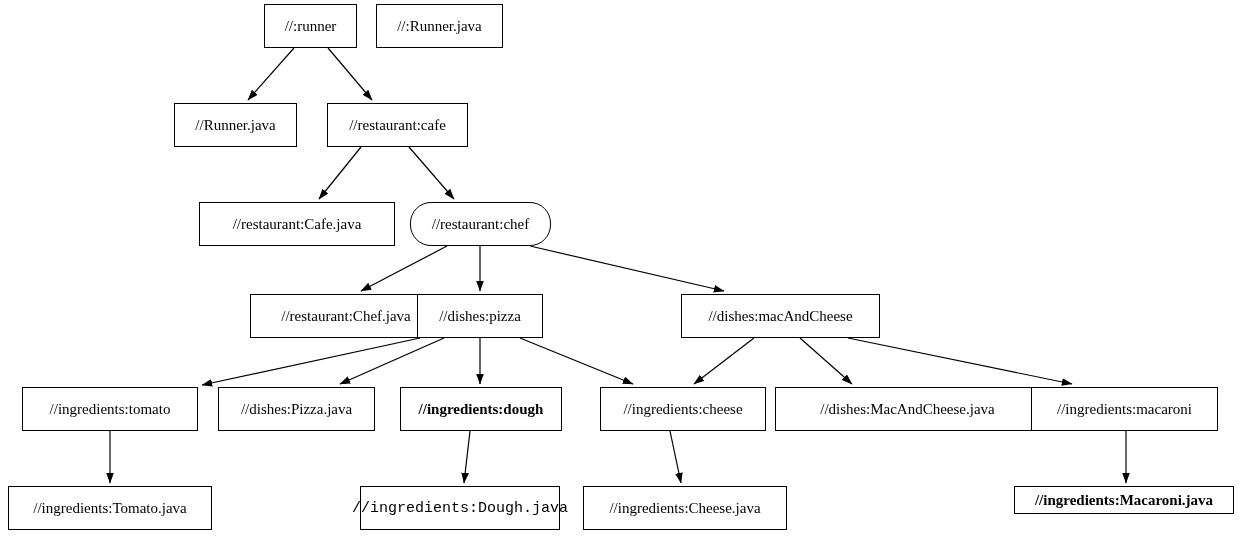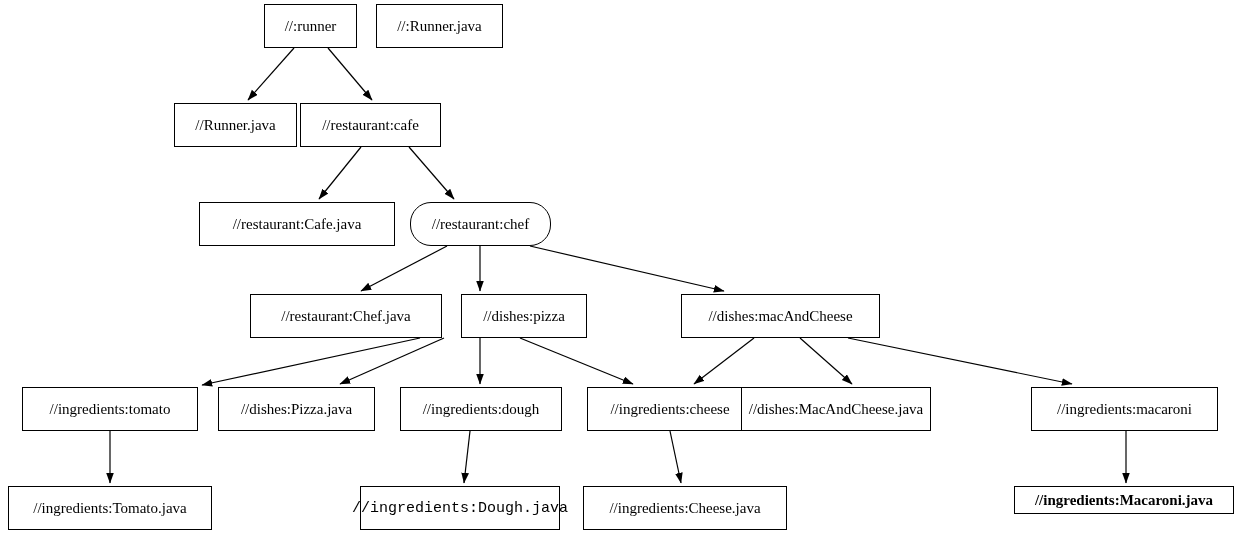--- a/index.html
+++ b/index.html
@@ -65,30 +65,30 @@
         <line x1="110" y1="431" x2="110" y2="483" stroke="#000000" stroke-width="1.2" marker-end="url(#arrow)"></line>
         <line x1="470" y1="431" x2="464" y2="483" stroke="#000000" stroke-width="1.2" marker-end="url(#arrow)"></line>
         <line x1="670" y1="431" x2="681" y2="483" stroke="#000000" stroke-width="1.2" marker-end="url(#arrow)"></line>
         <line x1="1126" y1="431" x2="1126" y2="483" stroke="#000000" stroke-width="1.2" marker-end="url(#arrow)"></line>
       </g>
   </svg>
   <div id="node-layer">
       <div class="node" style="left: 264px; top: 4px; width: 93px; height: 44px; border-color: rgb(0, 0, 0); background: rgb(255, 255, 255);">//:runner</div>
       <div class="node" style="left: 376px; top: 4px; width: 127px; height: 44px; border-color: rgb(0, 0, 0); background: rgb(255, 255, 255);">//:Runner.java</div>
       <div class="node" style="left: 174px; top: 103px; width: 123px; height: 44px; border-color: rgb(0, 0, 0); background: rgb(255, 255, 255);">//Runner.java</div>
-      <div class="node" style="left: 300px; top: 103px; width: 141px; height: 44px; border-color: rgb(0, 0, 0); background: rgb(255, 255, 255);">//restaurant:cafe</div>
+      <div class="node" style="left: 327px; top: 103px; width: 141px; height: 44px; border-color: rgb(0, 0, 0); background: rgb(255, 255, 255);">//restaurant:cafe</div>
       <div class="node" style="left: 199px; top: 202px; width: 196px; height: 44px; border-color: rgb(0, 0, 0); background: rgb(255, 255, 255);">//restaurant:Cafe.java</div>
       <div class="node" style="left: 410px; top: 202px; width: 141px; height: 44px; border-color: rgb(0, 0, 0); background: rgb(255, 255, 255); border-radius: 21px;">//restaurant:chef</div>
       <div class="node" style="left: 218px; top: 294px; width: 192px; height: 44px; border-color: rgb(0, 0, 0); background: rgb(255, 255, 255); margin-left: 32px;">//restaurant:Chef.java</div>
-      <div class="node" style="left: 417px; top: 294px; width: 126px; height: 44px; border-color: rgb(0, 0, 0); background: rgb(255, 255, 255); margin-left: 44px;">//dishes:pizza</div>
+      <div class="node" style="left: 417px; top: 294px; width: 126px; height: 44px; border-color: rgb(0, 0, 0); background: rgb(255, 255, 255);">//dishes:pizza</div>
       <div class="node" style="left: 681px; top: 294px; width: 199px; height: 44px; border-color: rgb(0, 0, 0); background: rgb(255, 255, 255);">//dishes:macAndCheese</div>
       <div class="node" style="left: 22px; top: 387px; width: 176px; height: 44px; border-color: rgb(0, 0, 0); background: rgb(255, 255, 255);">//ingredients:tomato</div>
       <div class="node" style="left: 218px; top: 387px; width: 157px; height: 44px; border-color: rgb(0, 0, 0); background: rgb(255, 255, 255);">//dishes:Pizza.java</div>
-      <div class="node" style="left: 400px; top: 387px; width: 162px; height: 44px; border-color: rgb(0, 0, 0); background: rgb(255, 255, 255);">//ingredients:dough</div>
-      <div class="node" style="left: 587px; top: 387px; width: 166px; height: 44px; border-color: rgb(0, 0, 0); background: rgb(255, 255, 255);">//ingredients:cheese</div>
-      <div class="node" style="left: 741px; top: 387px; width: 190px; height: 44px; border-color: rgb(0, 0, 0); background: rgb(255, 255, 255);">//dishes:MacAndCheese.java</div>
+      <div class="node" style="left: 400px; top: 387px; width: 162px; height: 44px; border-color: rgb(0, 0, 0); background: rgb(255, 255, 255); font-weight: bold;">//ingredients:dough</div>
+      <div class="node" style="left: 600px; top: 387px; width: 166px; height: 44px; border-color: rgb(0, 0, 0); background: rgb(255, 255, 255);">//ingredients:cheese</div>
+      <div class="node" style="left: 775px; top: 387px; width: 265px; height: 44px; border-color: rgb(0, 0, 0); background: rgb(255, 255, 255);">//dishes:MacAndCheese.java</div>
       <div class="node" style="left: 1031px; top: 387px; width: 187px; height: 44px; border-color: rgb(0, 0, 0); background: rgb(255, 255, 255);">//ingredients:macaroni</div>
       <div class="node" style="left: 8px; top: 486px; width: 204px; height: 44px; border-color: rgb(0, 0, 0); background: rgb(255, 255, 255);">//ingredients:Tomato.java</div>
       <div class="node" style="left: 360px; top: 486px; width: 200px; height: 44px; border-color: rgb(0, 0, 0); background: rgb(255, 255, 255); font-family: Liberation Mono, monospace;">//ingredients:Dough.java</div>
       <div class="node" style="left: 583px; top: 486px; width: 204px; height: 44px; border-color: rgb(0, 0, 0); background: rgb(255, 255, 255);">//ingredients:Cheese.java</div>
       <div class="node" style="left: 1014px; top: 486px; width: 220px; height: 28px; border-color: rgb(0, 0, 0); background: rgb(255, 255, 255); font-weight: bold;">//ingredients:Macaroni.java</div>
     </div>
 </div>
 
 </body></html>

